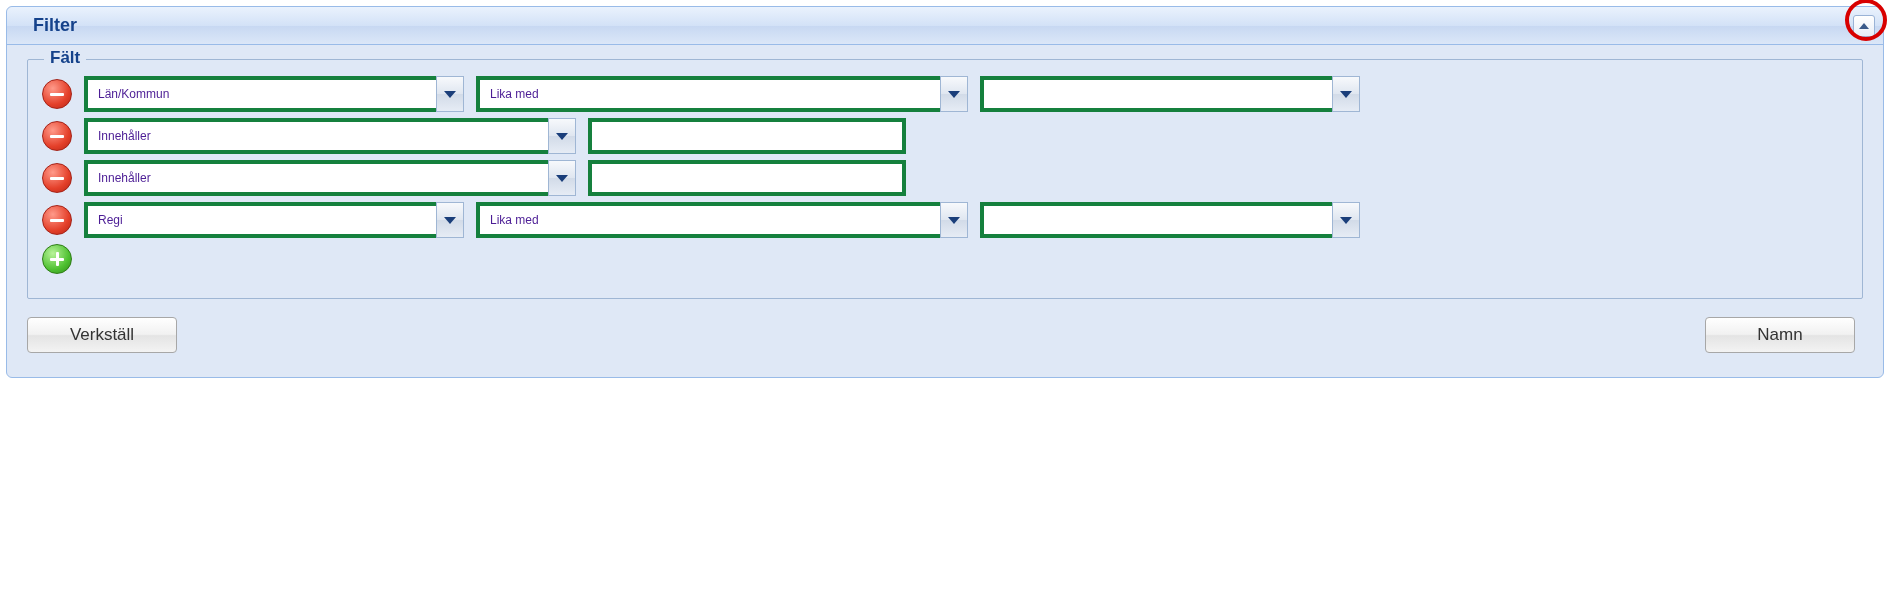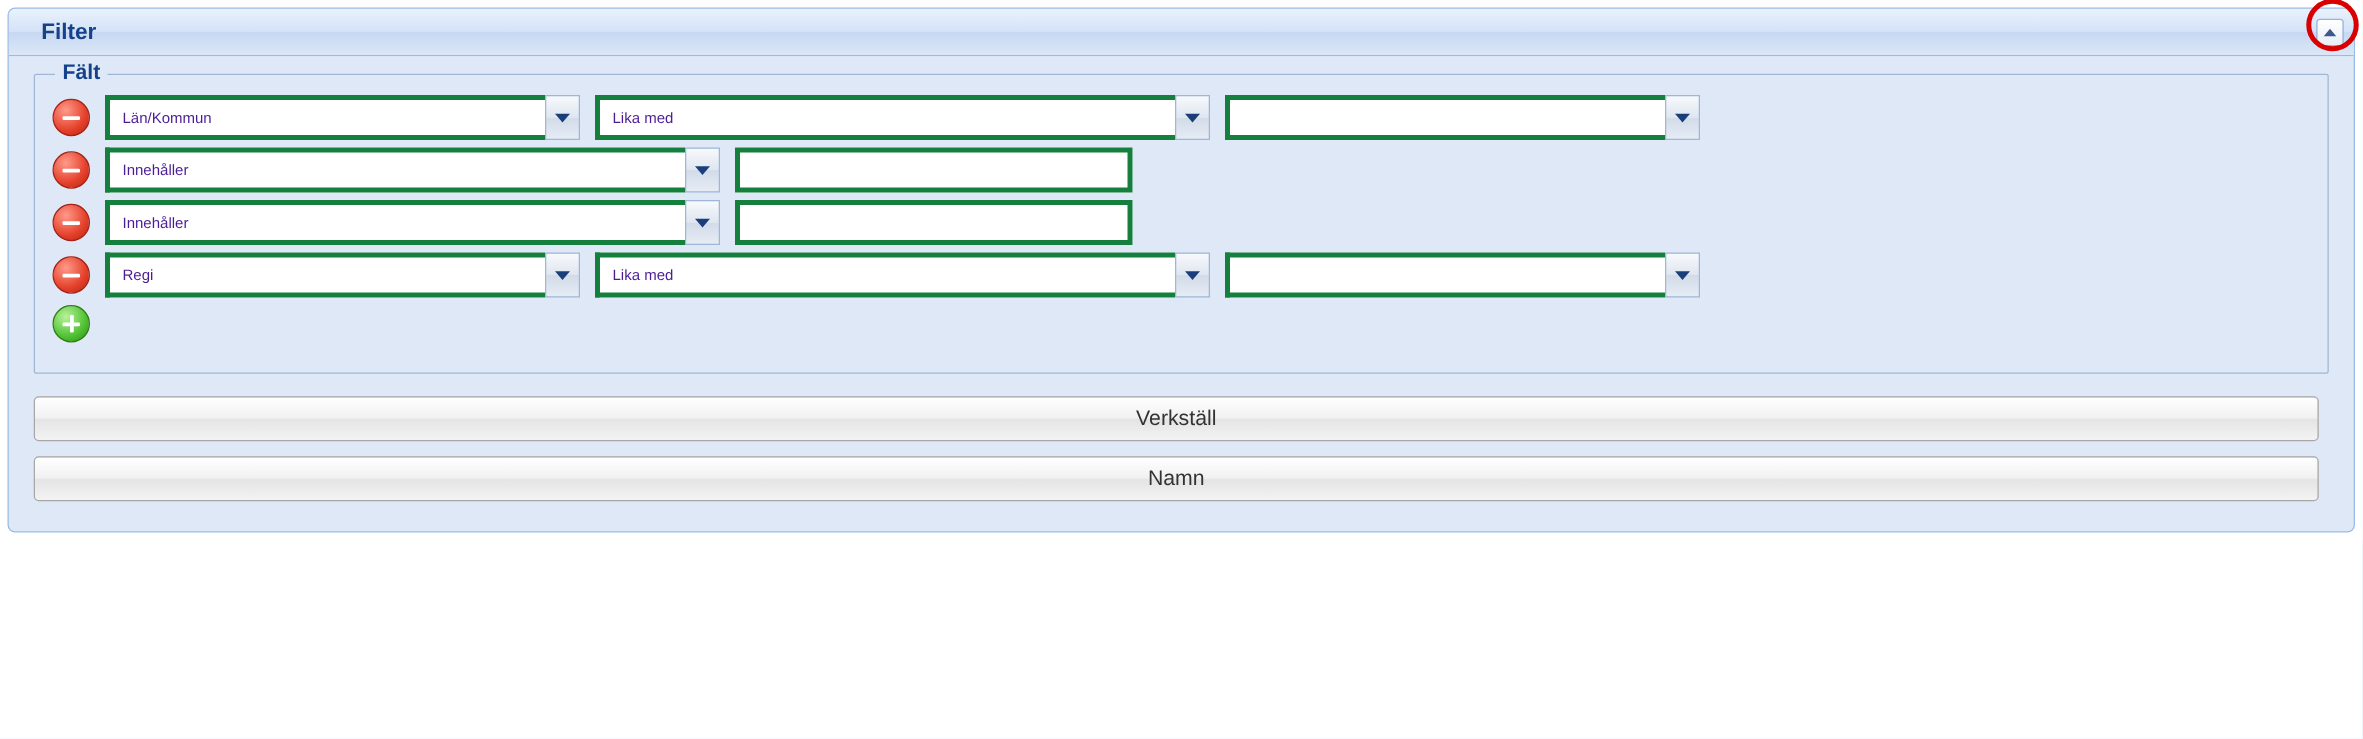--- a/index.html
+++ b/index.html
@@ -156,24 +156,23 @@
     border-right: 6px solid transparent;
     border-top: 7px solid #1a3e7a;
   }
   .field-col   { width: 380px; }
   .op-col      { width: 492px; }
   .val-col     { width: 380px; }
   .val-text    { width: 318px; height: 36px; }
 
   .footer {
     display: flex;
-    justify-content: flex-end;
+    justify-content: space-between;
     gap: 12px;
     padding: 4px 8px 14px 0;
-    flex-direction: column;
   }
   .btn {
     min-width: 150px;
     height: 36px;
     border: 1px solid #a7a7a7;
     border-radius: 4px;
     background: linear-gradient(to bottom, #ffffff 0%, #f1f1f1 48%, #e4e4e4 52%, #f3f3f3 100%);
     font-size: 17px;
     color: #333;
     cursor: pointer;

